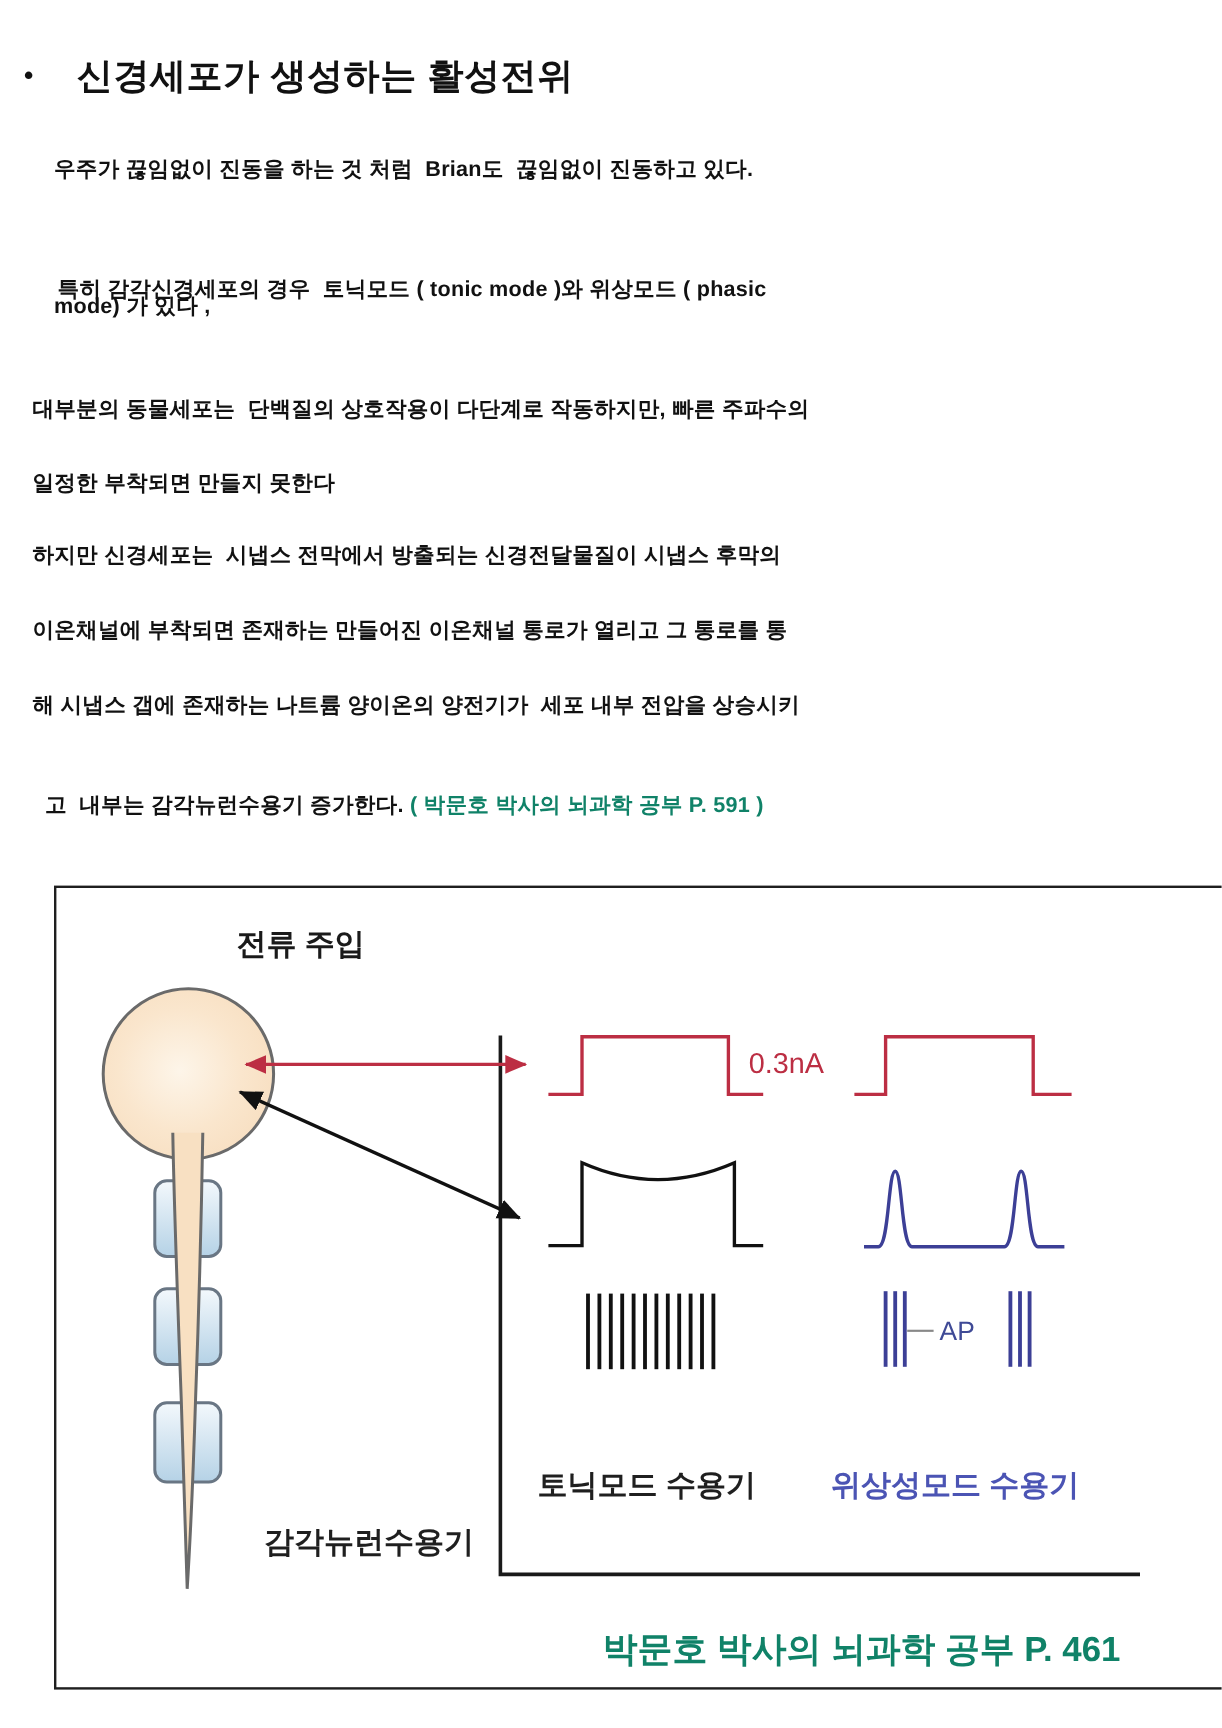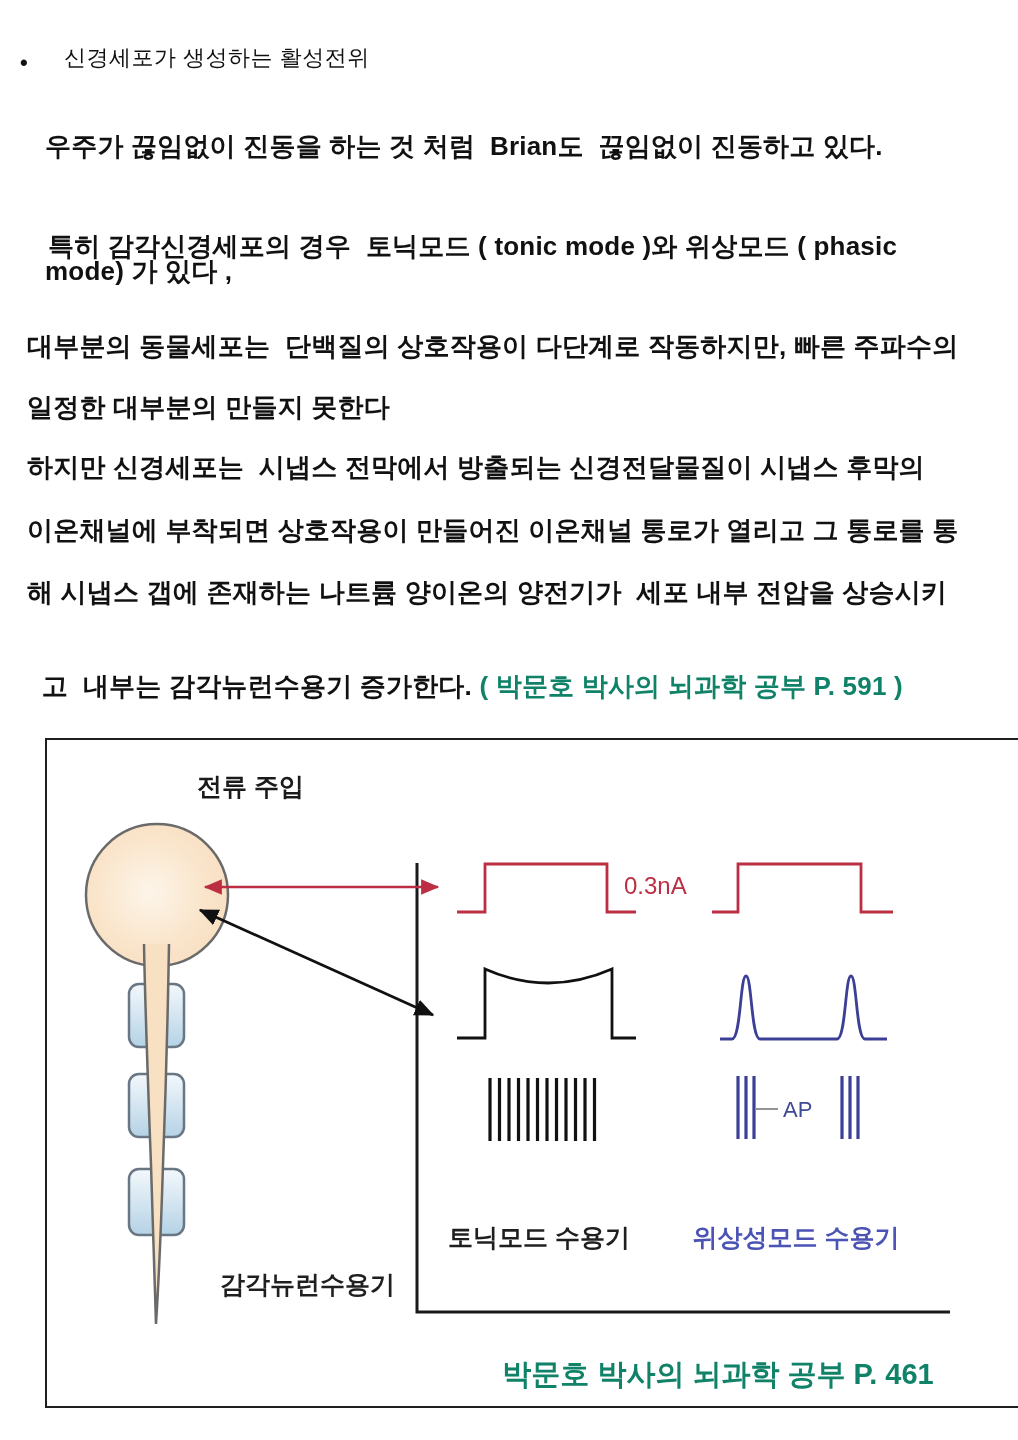--- a/index.html
+++ b/index.html
@@ -10,25 +10,25 @@
     --label-blue:#4b54b4;
   }
   html,body{margin:0;padding:0;}
   body{
     width:1018px;height:1440px;background:#ffffff;position:relative;
     font-family:"Liberation Sans","DejaVu Sans",sans-serif;color:var(--ink);
     overflow:hidden;
   }
   .abs{position:absolute;}
   .title-bullet{left:20px;top:50px;font-size:22px;font-weight:700;}
-  .page-title{left:64px;top:43px;font-size:22px;font-weight:400;letter-spacing:0.5px;margin:0;}
-  .bodyline{font-size:26px;font-weight:700;white-space:pre;letter-spacing:0.2px;}
+  .page-title{left:64px;top:43px;font-size:30px;font-weight:700;letter-spacing:0.5px;margin:0;}
+  .bodyline{font-size:18px;font-weight:700;white-space:pre;letter-spacing:0.2px;}
   .l1{left:45px;top:129px;}
   .l2{left:48px;top:193px;margin-top:36px;}
-  .l3{left:45px;top:254px;text-align:center;}
+  .l3{left:45px;top:243px;text-align:center;}
   .l4{left:27px;top:329px;}
   .l5{left:27px;top:390px;}
   .l6{left:27px;top:450px;}
   .l7{left:27px;top:513px;}
   .l8{left:27px;top:575px;text-align:right;}
   .l9{left:27px;top:638px;}
   .green-cite{color:var(--green);}
   .figure-box{
     left:45px;top:738px;width:993px;height:670px;
     border:2px solid #1f1f1f;background:#ffffff;box-sizing:border-box;
@@ -38,23 +38,23 @@
 </head>
 <body>
 
 <span class="abs title-bullet">•</span>
 <h1 class="abs page-title">신경세포가 생성하는 활성전위</h1>
 
 <div class="abs bodyline l1">우주가 끊임없이 진동을 하는 것 처럼  Brian도  끊임없이 진동하고 있다.</div>
 <div class="abs bodyline l2">특히 감각신경세포의 경우  토닉모드 ( tonic mode )와 위상모드 ( phasic</div>
 <div class="abs bodyline l3">mode) 가 있다 ,</div>
 <div class="abs bodyline l4">대부분의 동물세포는  단백질의 상호작용이 다단계로 작동하지만, 빠른 주파수의</div>
-<div class="abs bodyline l5">일정한 대부분의 만들지 못한다</div>
+<div class="abs bodyline l5">일정한 부착되면 만들지 못한다</div>
 <div class="abs bodyline l6">하지만 신경세포는  시냅스 전막에서 방출되는 신경전달물질이 시냅스 후막의</div>
-<div class="abs bodyline l7">이온채널에 부착되면 상호작용이 만들어진 이온채널 통로가 열리고 그 통로를 통</div>
+<div class="abs bodyline l7">이온채널에 부착되면 존재하는 만들어진 이온채널 통로가 열리고 그 통로를 통</div>
 <div class="abs bodyline l8">해 시냅스 갭에 존재하는 나트륨 양이온의 양전기가  세포 내부 전압을 상승시키</div>
 <div class="abs bodyline l9">
   <span>고  내부는 감각뉴런수용기 증가한다. </span><span class="green-cite">( 박문호 박사의 뇌과학 공부 P. 591 )</span>
 </div>
 
 <div class="abs figure-box">
   <svg width="921" height="666" viewBox="0 0 921 666">
     <defs>
       <radialGradient id="somaGrad" cx="45%" cy="48%" r="65%">
         <stop offset="0%" stop-color="#fdf5e9"></stop>

